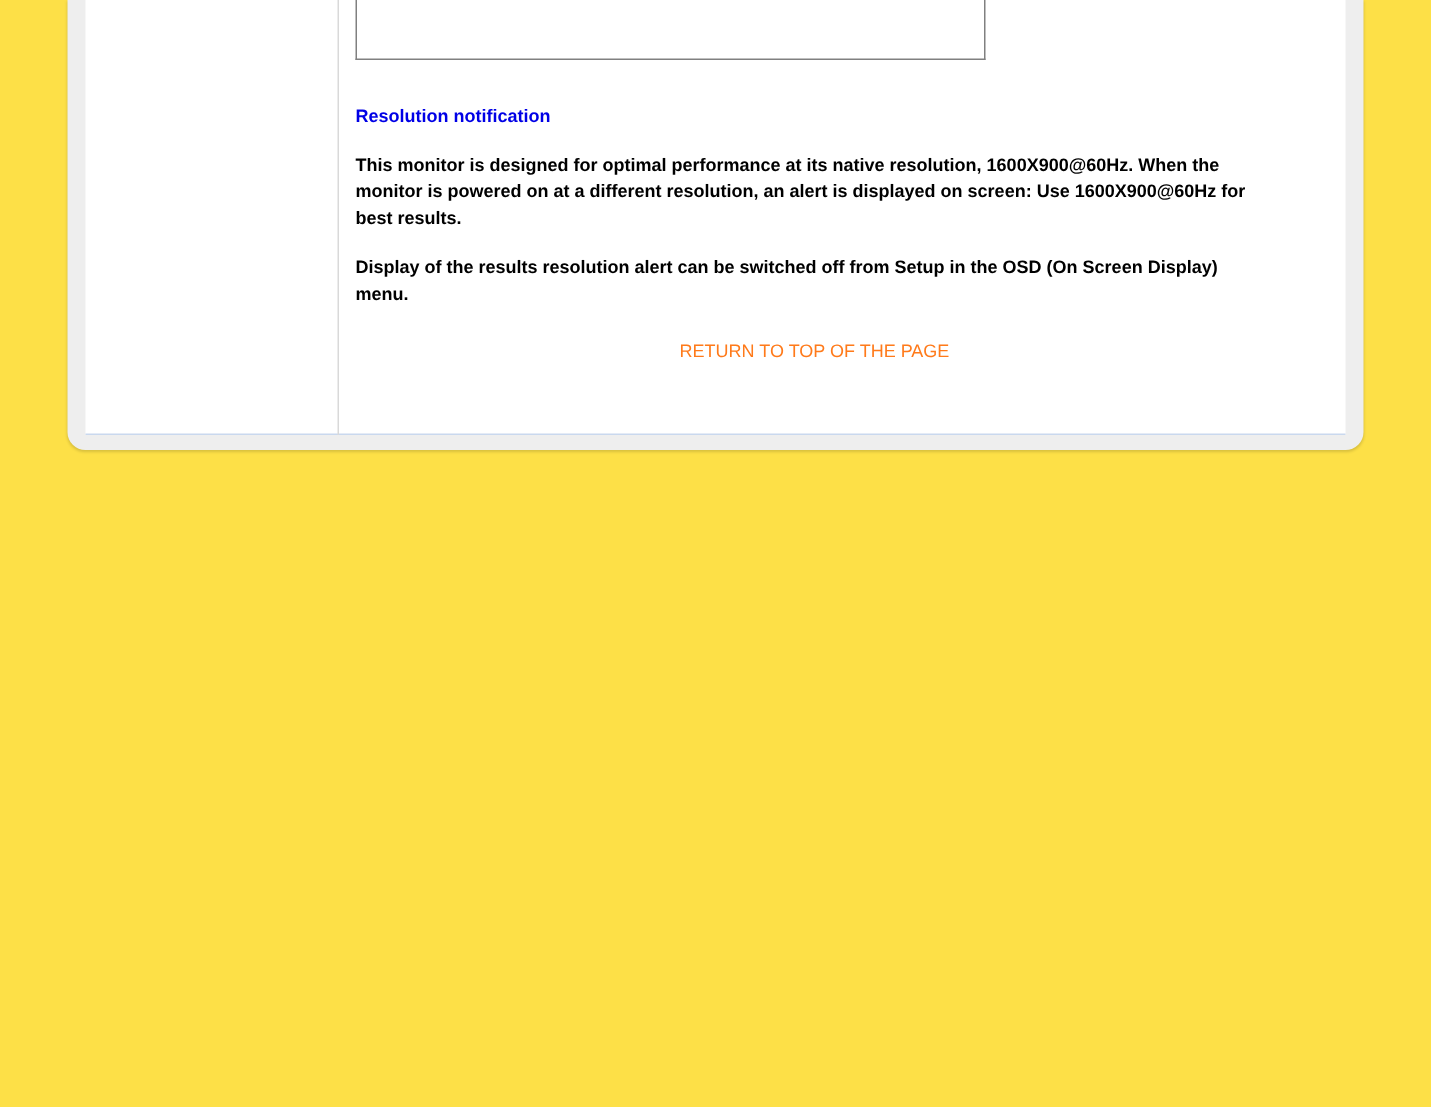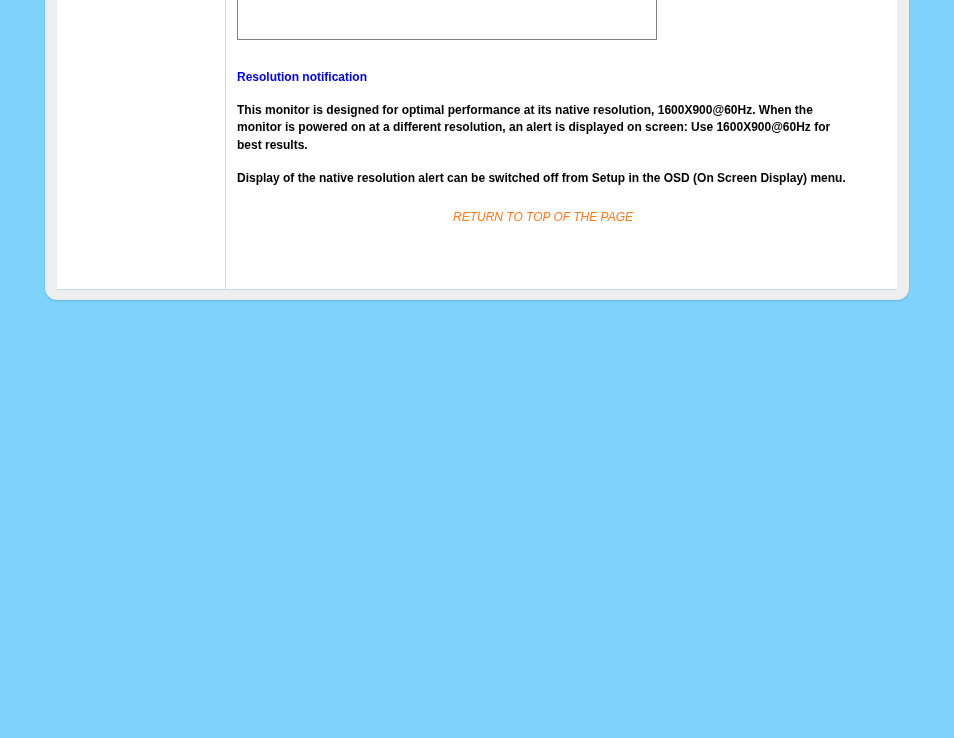--- a/index.html
+++ b/index.html
@@ -4,21 +4,21 @@
   <style>
     * { margin: 0; padding: 0; box-sizing: border-box; }
     body {
       font-family: Arial, Helvetica, sans-serif;
       background: #a7c4f0;
       width: 954px;
       height: 738px;
       overflow: hidden;
     }
     .page-wrapper {
-      background: #7dd3fc;
+      background: #fde047;
       padding: 0 45px;
       height: 100%;
     }
     .content-card {
       background: #eeeeee;
       width: 100%;
       height: 300px;
       position: relative;
       border-bottom-left-radius: 12px;
       border-bottom-right-radius: 12px;
@@ -68,31 +68,30 @@
       font-weight: bold;
     }
     .return-link {
       display: block;
       text-align: center;
       color: #ff7a1a;
       font-size: 12px;
       text-decoration: none;
       margin-top: 22px;
       cursor: pointer;
-      font-style: italic;
     }
   </style>
 </head>
 <body>
 
 <div class="page-wrapper">
   <div class="content-card">
     <div class="inner-white"></div>
     <div class="divider-vertical"></div>
     <div class="content-area">
       <div class="image-box"></div>
       <div class="section-heading">Resolution notification</div>
       <div class="body-text">This monitor is designed for optimal performance at its native resolution, 1600X900@60Hz. When the monitor is powered on at a different resolution, an alert is displayed on screen: Use 1600X900@60Hz for best results.</div>
-      <div class="body-text">Display of the native resolution alert can be switched off from Setup in the OSD (On Screen Display) menu.</div>
+      <div class="body-text">Display of the results resolution alert can be switched off from Setup in the OSD (On Screen Display) menu.</div>
       <a class="return-link">RETURN TO TOP OF THE PAGE</a>
     </div>
   </div>
 </div>
 
 </body></html>

